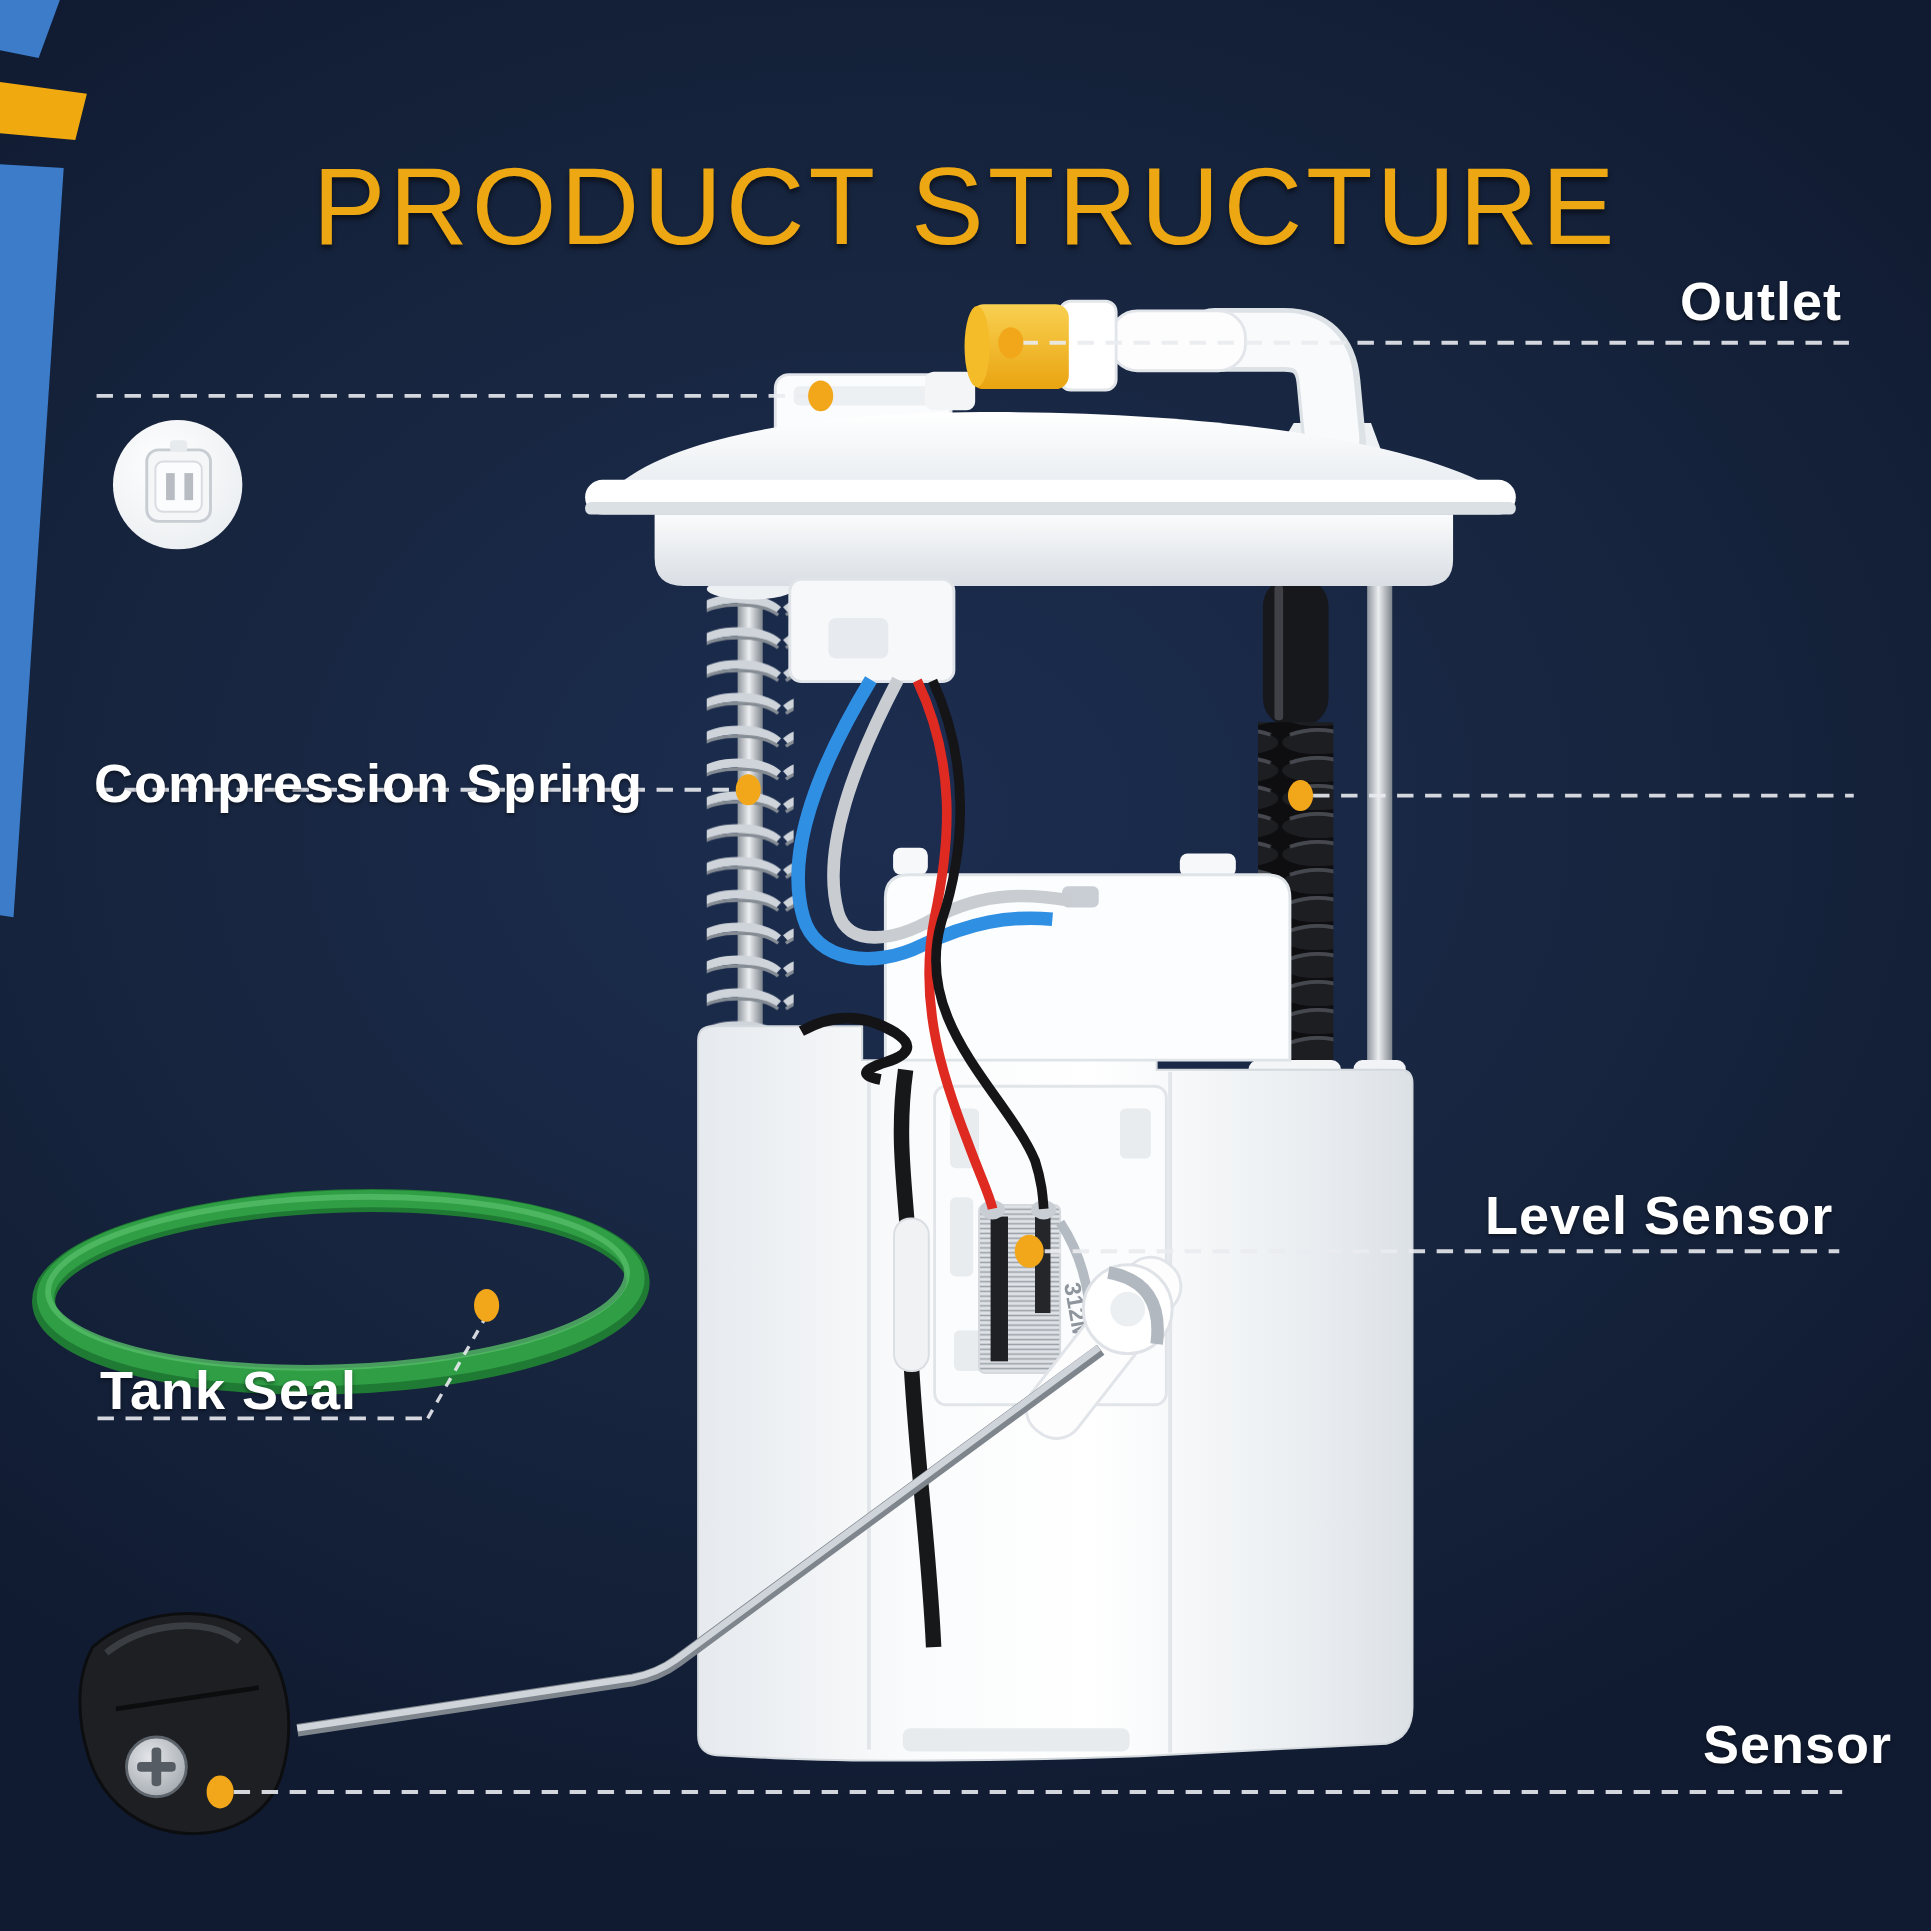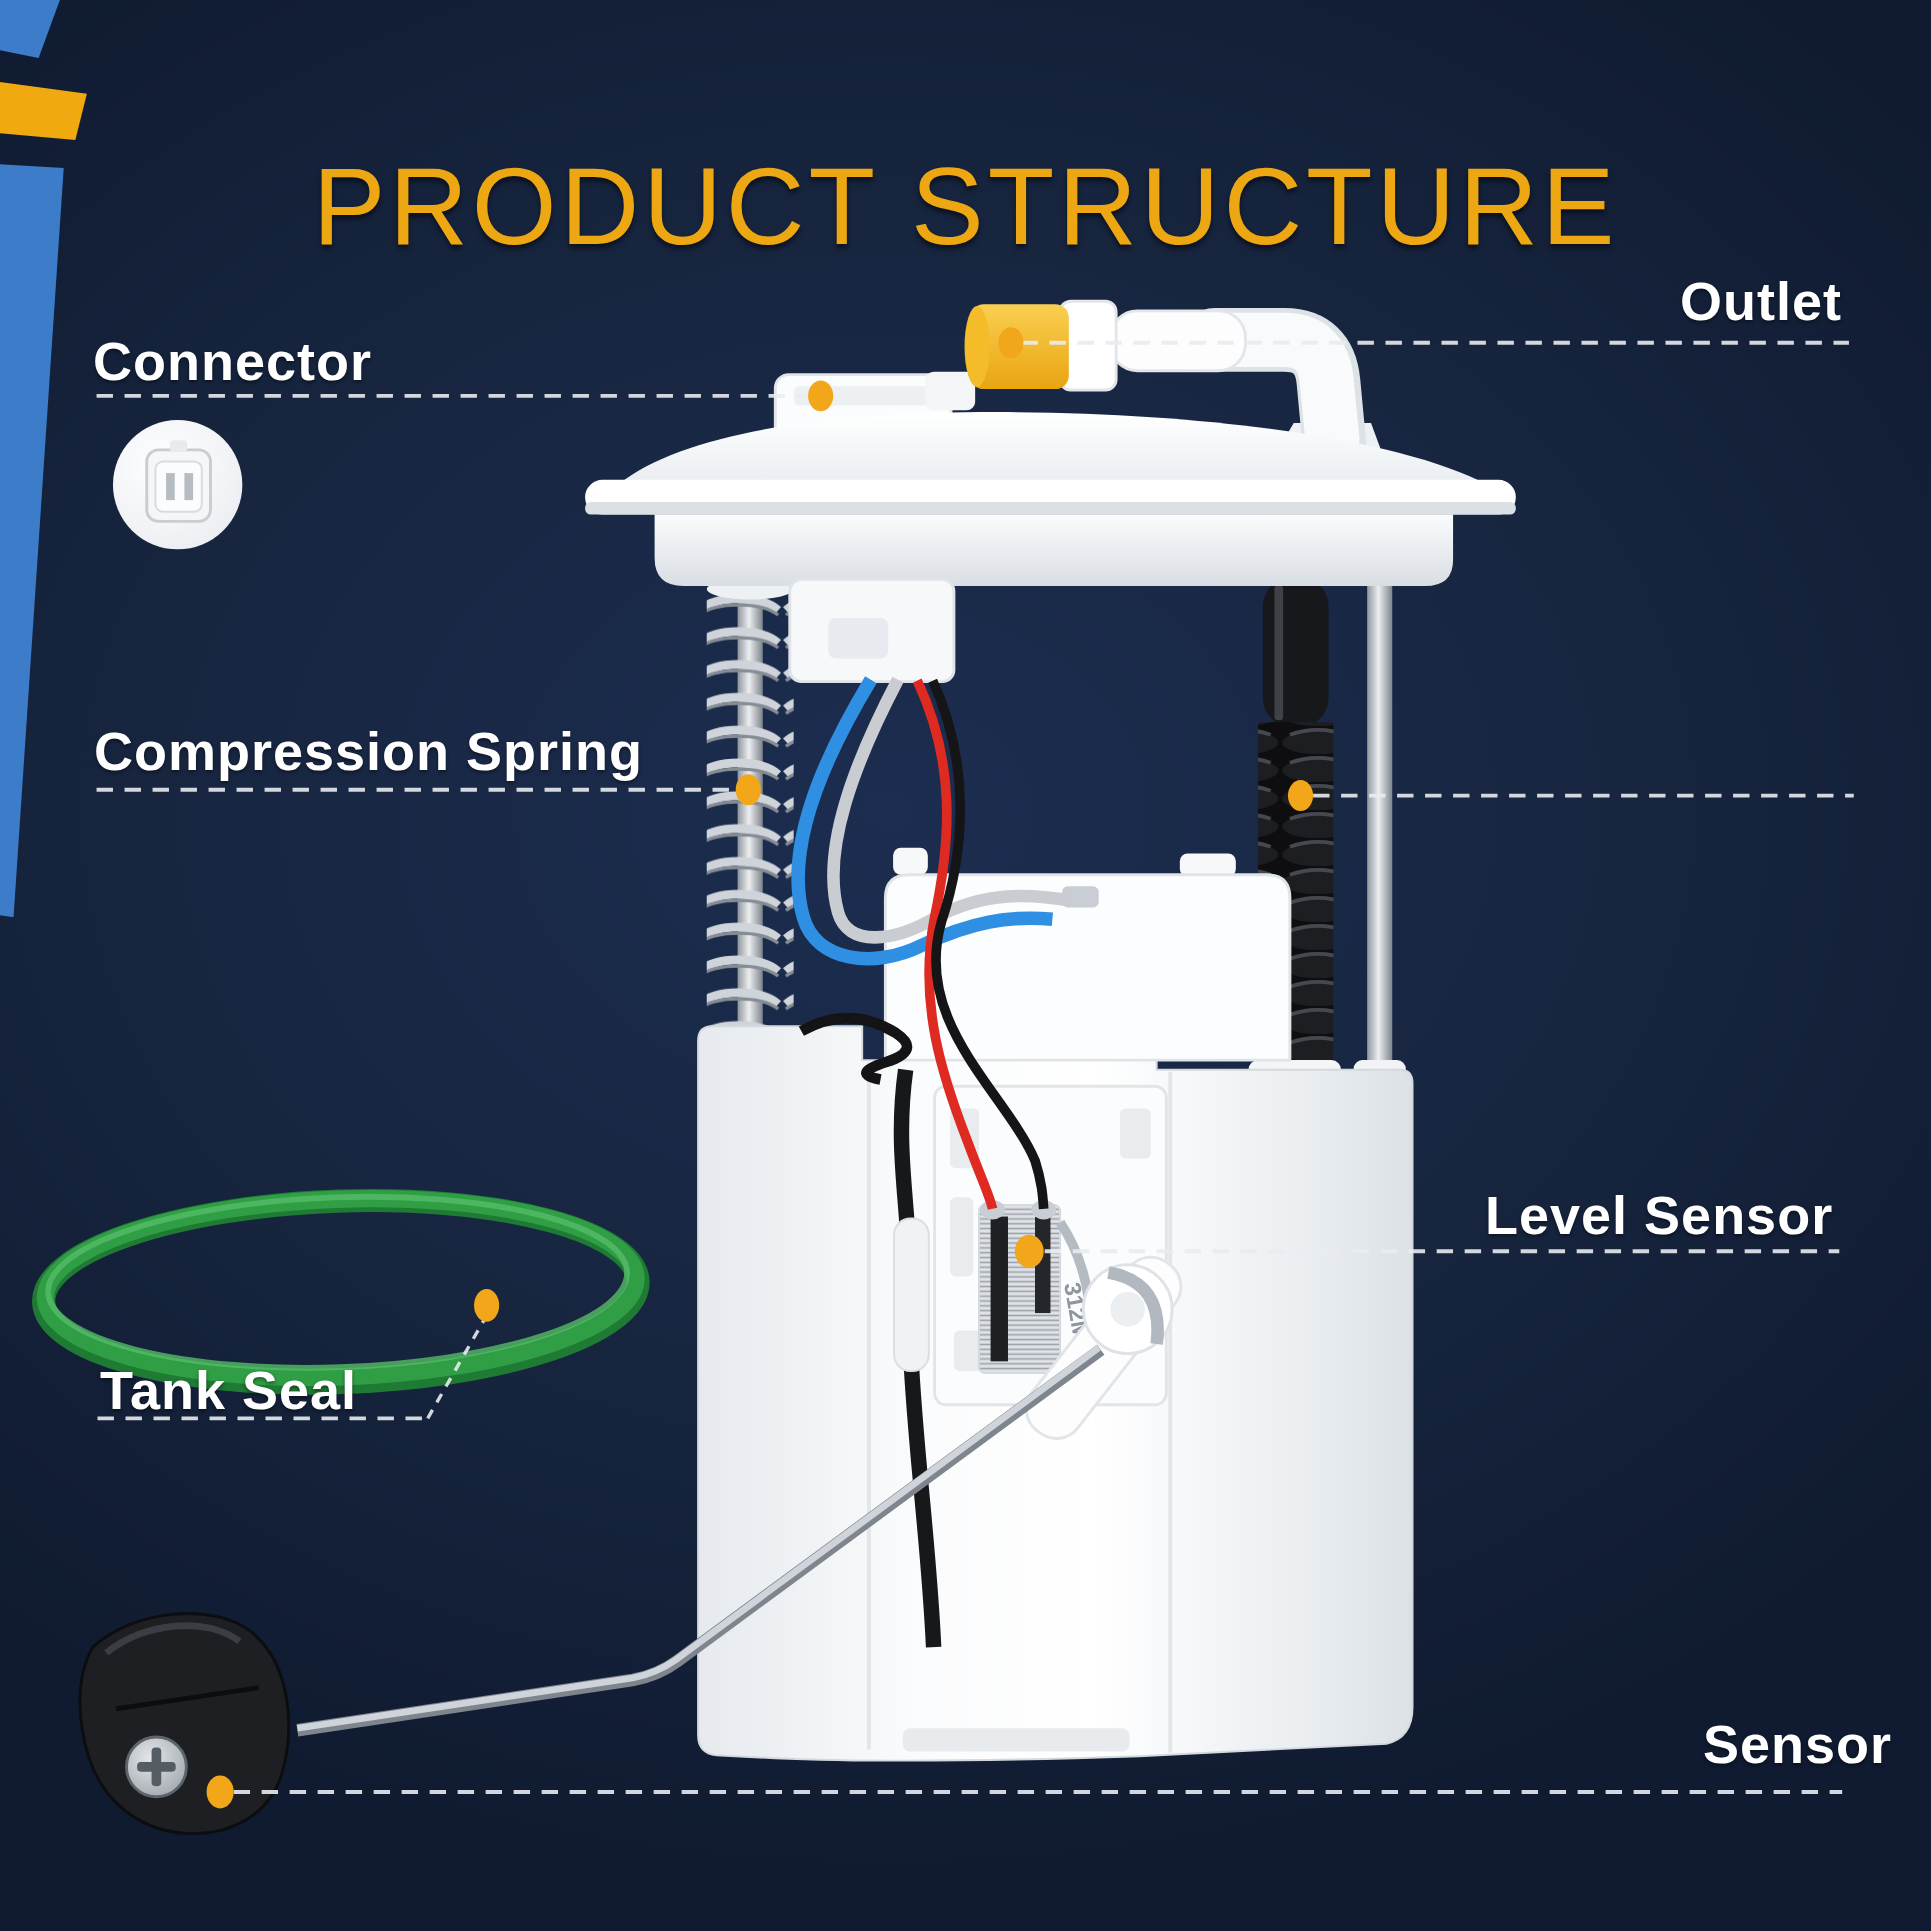--- a/index.html
+++ b/index.html
@@ -220,21 +220,20 @@
     <ellipse cx="1047" cy="355" rx="13" ry="16"></ellipse>
     <ellipse cx="775" cy="818" rx="13" ry="16"></ellipse>
     <ellipse cx="1347" cy="824" rx="13" ry="16"></ellipse>
     <ellipse cx="1066" cy="1296" rx="15" ry="17"></ellipse>
     <ellipse cx="504" cy="1352" rx="13" ry="17"></ellipse>
     <ellipse cx="228" cy="1856" rx="14" ry="17"></ellipse>
   </g>
 </svg>
 
 <div id="page-title">PRODUCT STRUCTURE</div>
-<div class="label" style="left:93px;top:330px">Connector</div>
 <div class="label" style="left:1680px;top:270px">Outlet</div>
-<div class="label" style="left:94px;top:720px">Compression Spring</div>
+<div class="label" style="left:94px;top:752px">Compression Spring</div>
 <div class="label" style="left:100px;top:1359px">Tank Seal</div>
 <div class="label" style="left:1485px;top:1184px">Level Sensor</div>
 <div class="label" style="left:1703px;top:1713px">Sensor</div>
 
 </div>
 
 
 </body></html>

